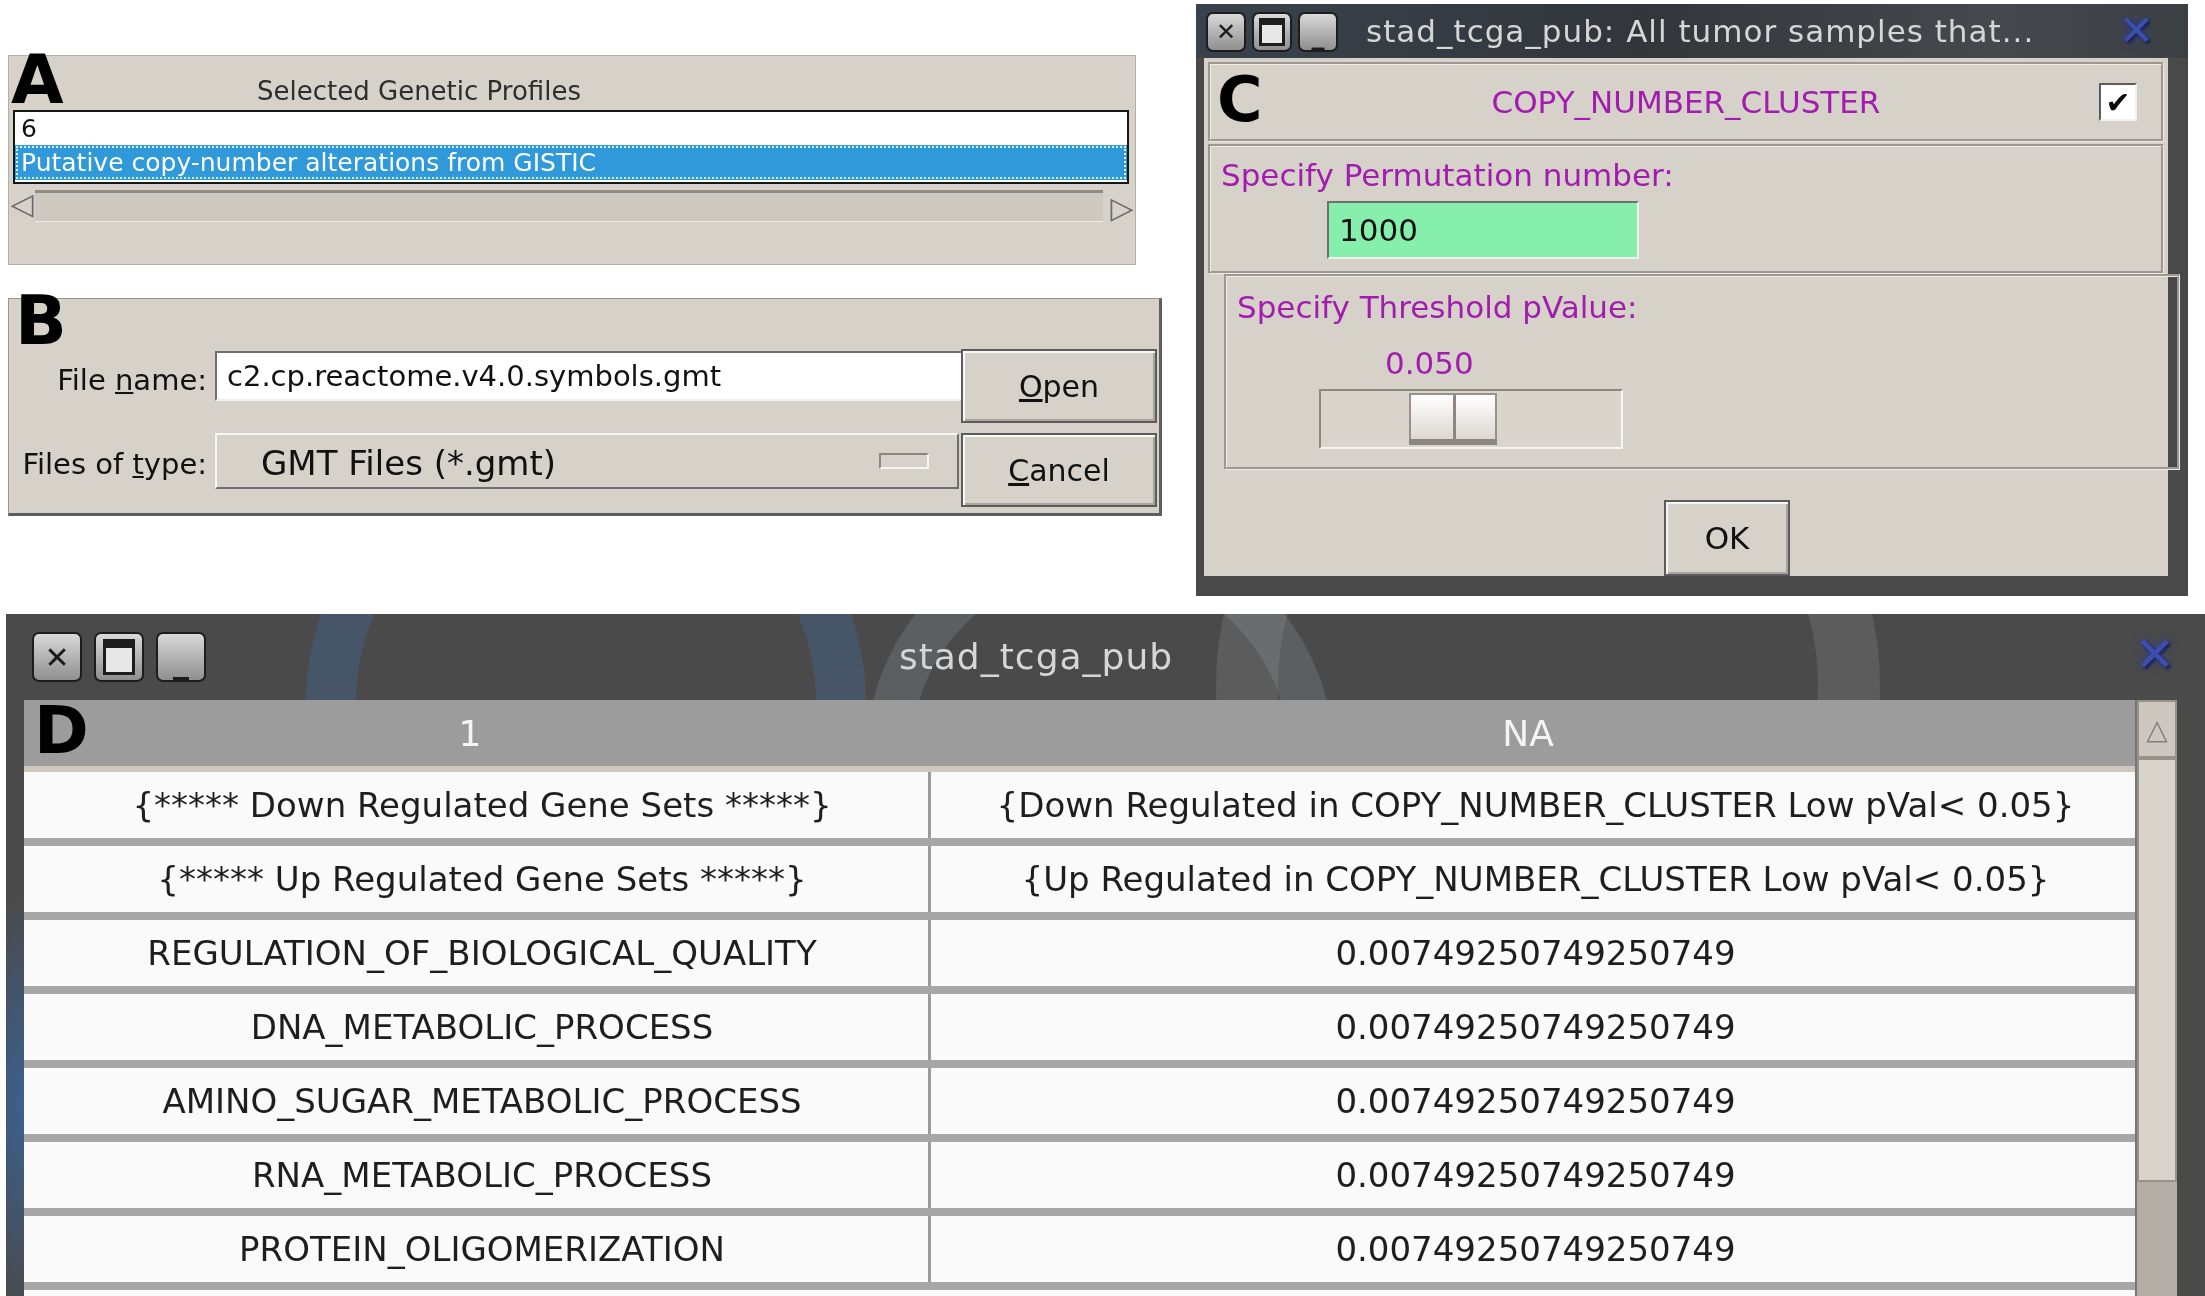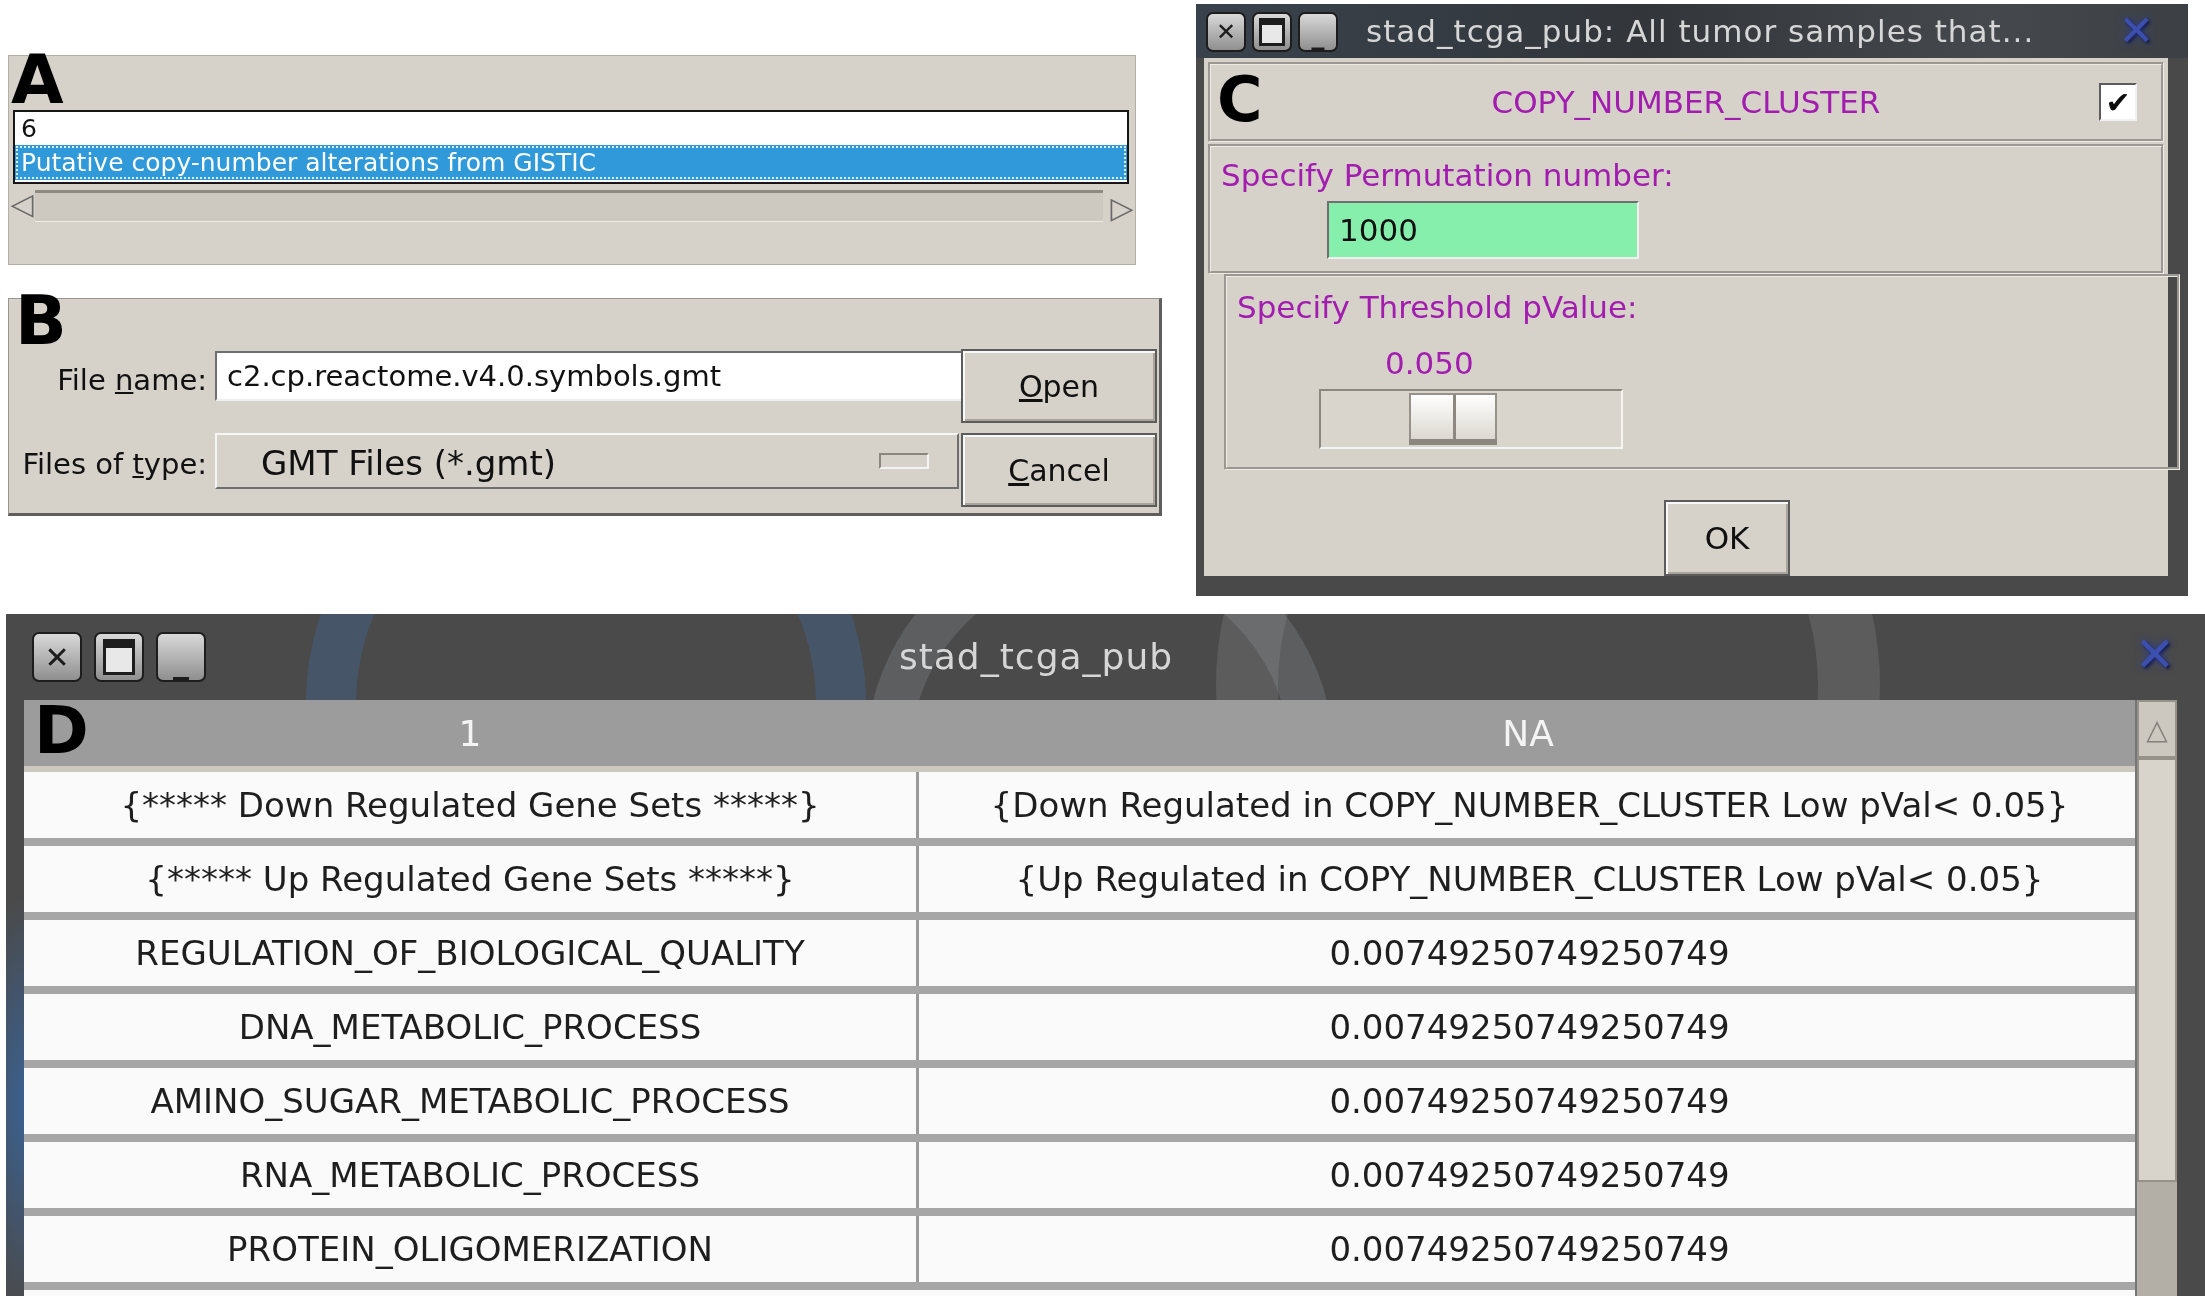--- a/index.html
+++ b/index.html
@@ -51,31 +51,32 @@
   .panelD .tbar{left:0;top:0;width:100%;height:86px;}
   .panelD .winbtn{width:46px;height:46px;}
   .panelD .content{left:18px;top:86px;width:2116px;height:596px;background:#9c9c9c;}
   .hdr{display:flex;height:66px;border-bottom:6px solid #ccc8c0;background:#9c9c9c;}
   .hdr .hc{display:flex;align-items:center;justify-content:center;
       color:#f4f4f4;font-size:36px;}
   .hdr .c1{width:892px;}
   .hdr .c2{flex:1;}
   .trow{display:flex;height:66px;background:#fafafa;border-bottom:8px solid #a6a6a6;}
   .tcell{display:flex;align-items:center;justify-content:center;font-size:34px;color:#1e1e1e;}
-  .tcell.c1{width:892px;border-right:3px solid #9a9a9a;}
+  .tcell.c1{width:892px;border-right:3px solid #9a9a9a;padding-left:12px;}
   .tcell.c2{flex:1;}
   .vscroll{right:28px;top:86px;width:40px;height:596px;background:#b3afa7;border-left:2px solid #757575;}
 </style>
 </head>
 <body>
 
 <div class="stage">
 
   <div class="abs panelA">
     <div class="abs big-letter" style="left:2px;top:-10px;">A</div>
+    <div class="abs title">Selected Genetic Profiles</div>
     <div class="abs listbox" id="profiles-list">
         <div class="li">6</div>
         <div class="li sel">Putative copy-number alterations from GISTIC</div>
       </div>
     <div class="abs hscroll-arrow" style="left:0;top:132px;width:26px;height:32px;">◁</div>
     <div class="abs trough"></div>
     <div class="abs hscroll-arrow" style="left:1098px;top:136px;width:30px;height:32px;">▷</div>
   </div>
 
   <div class="abs panelB">

